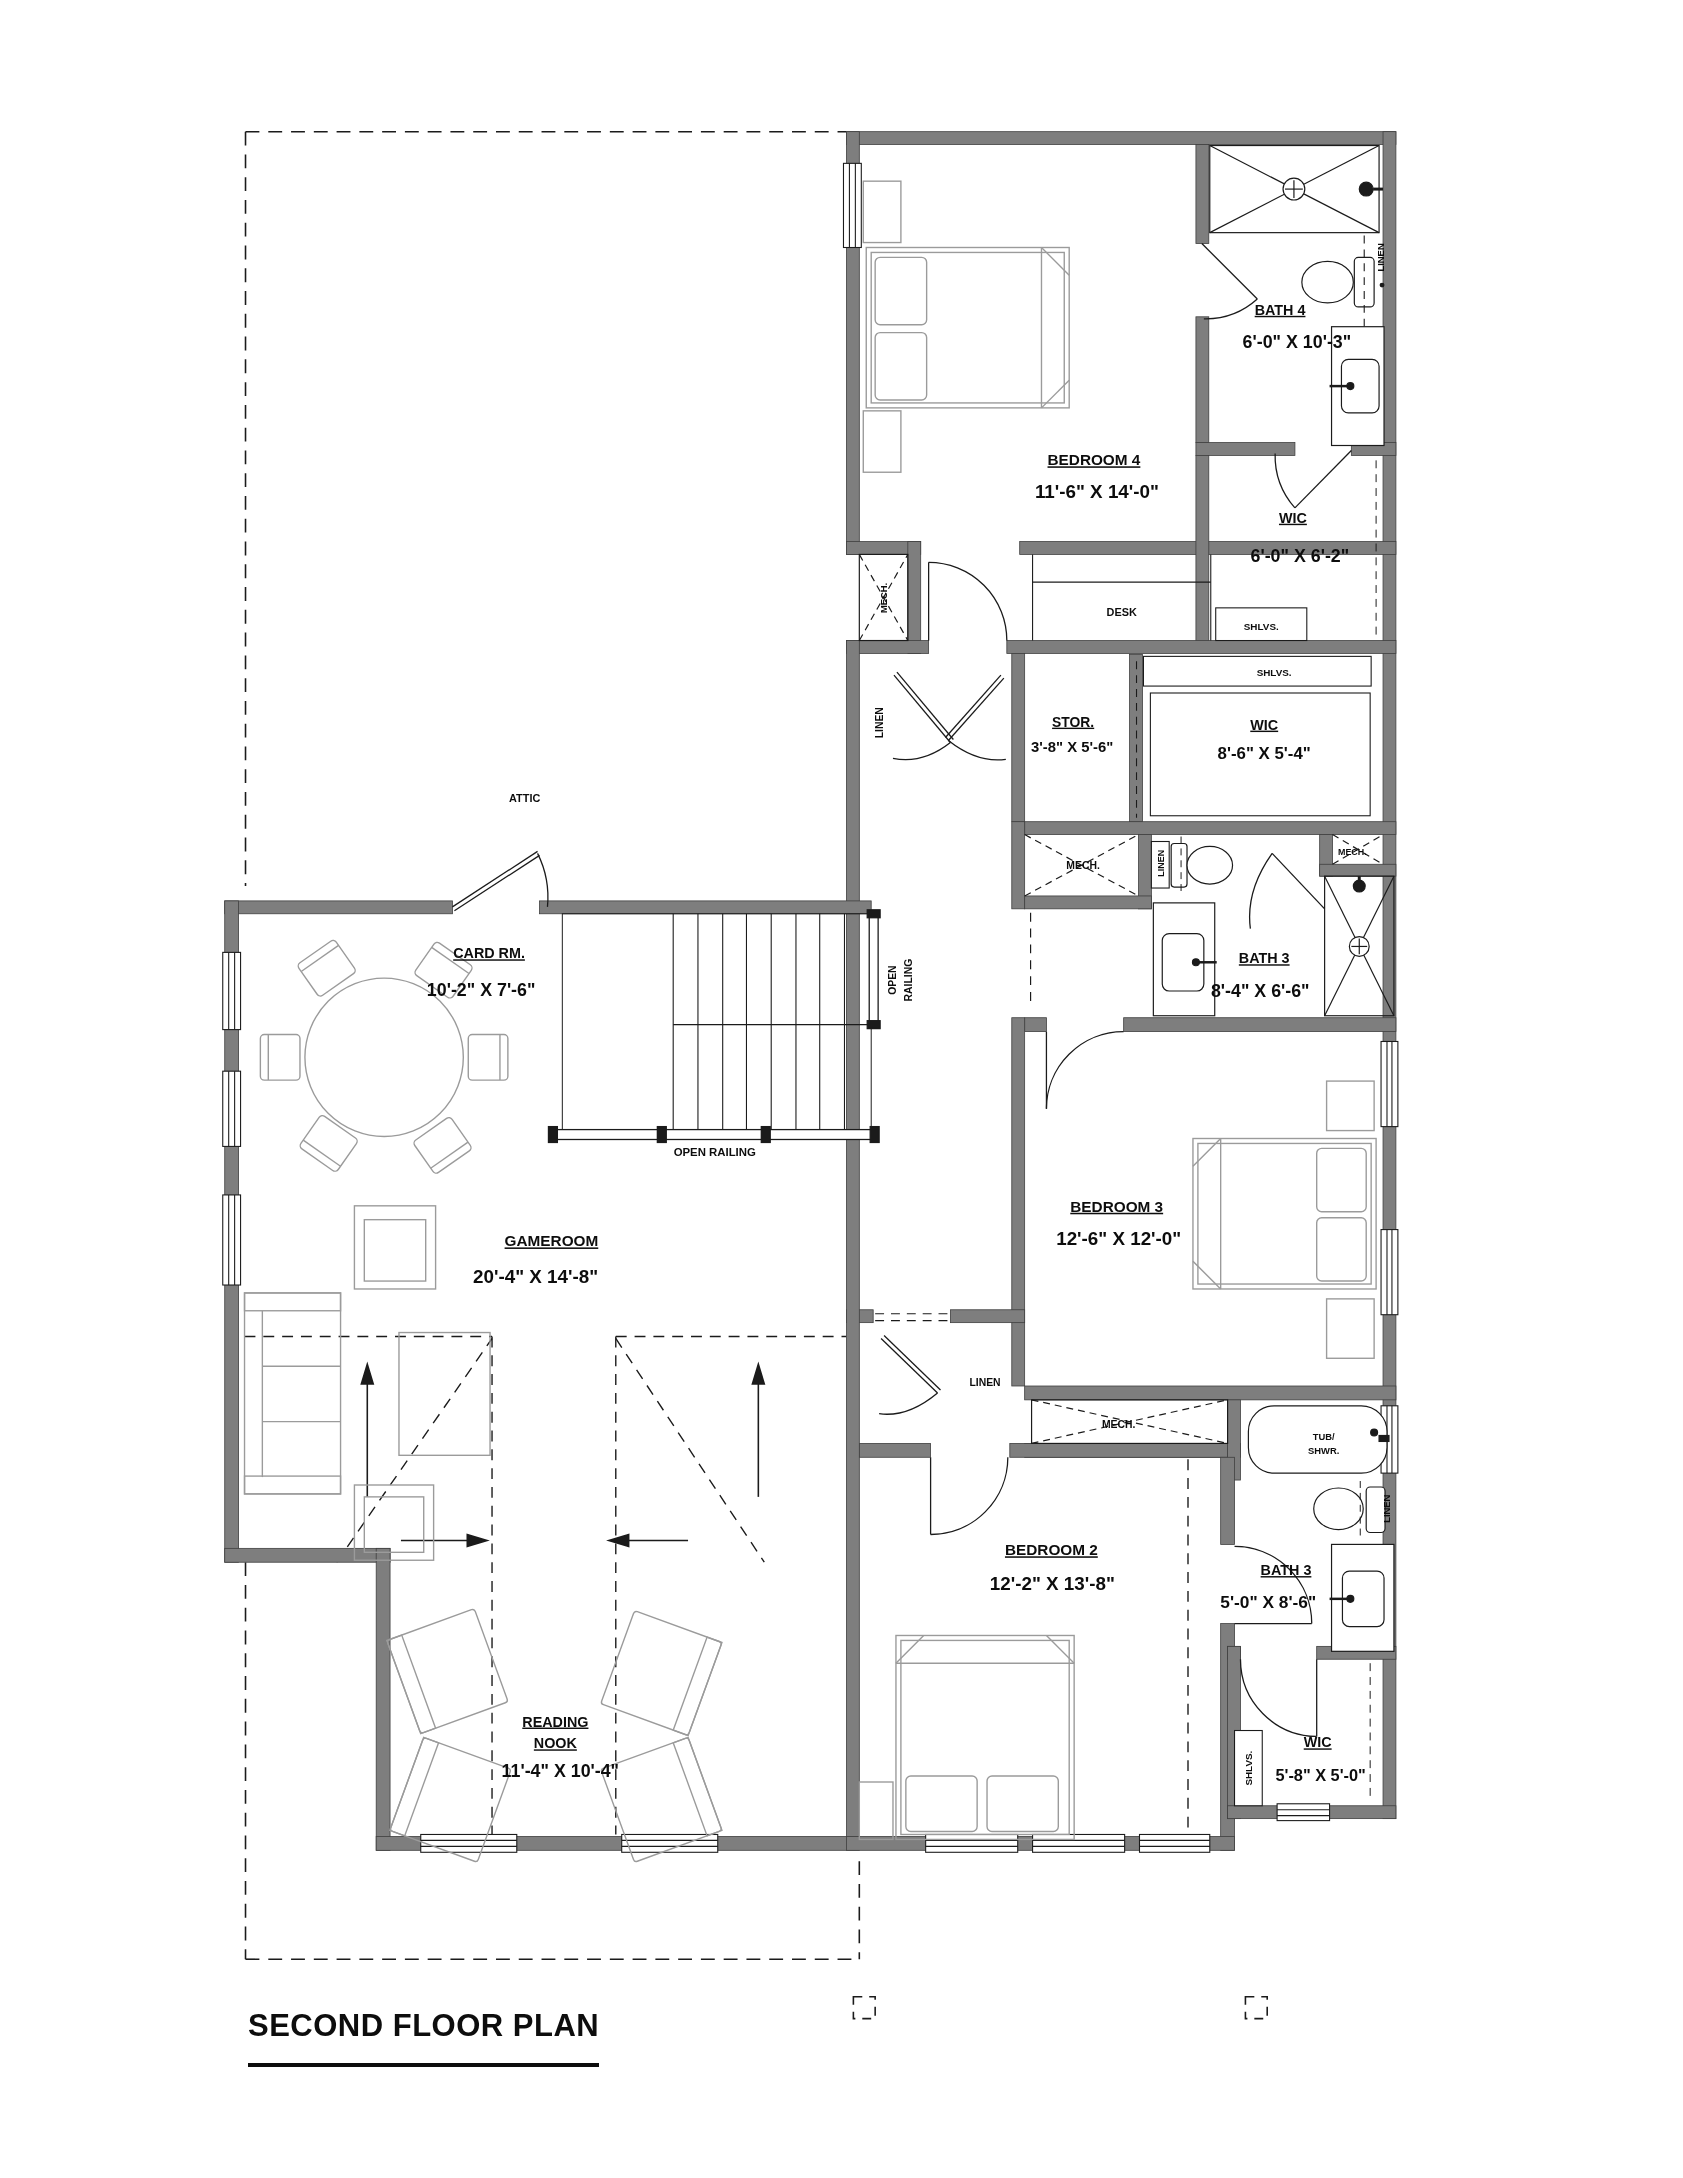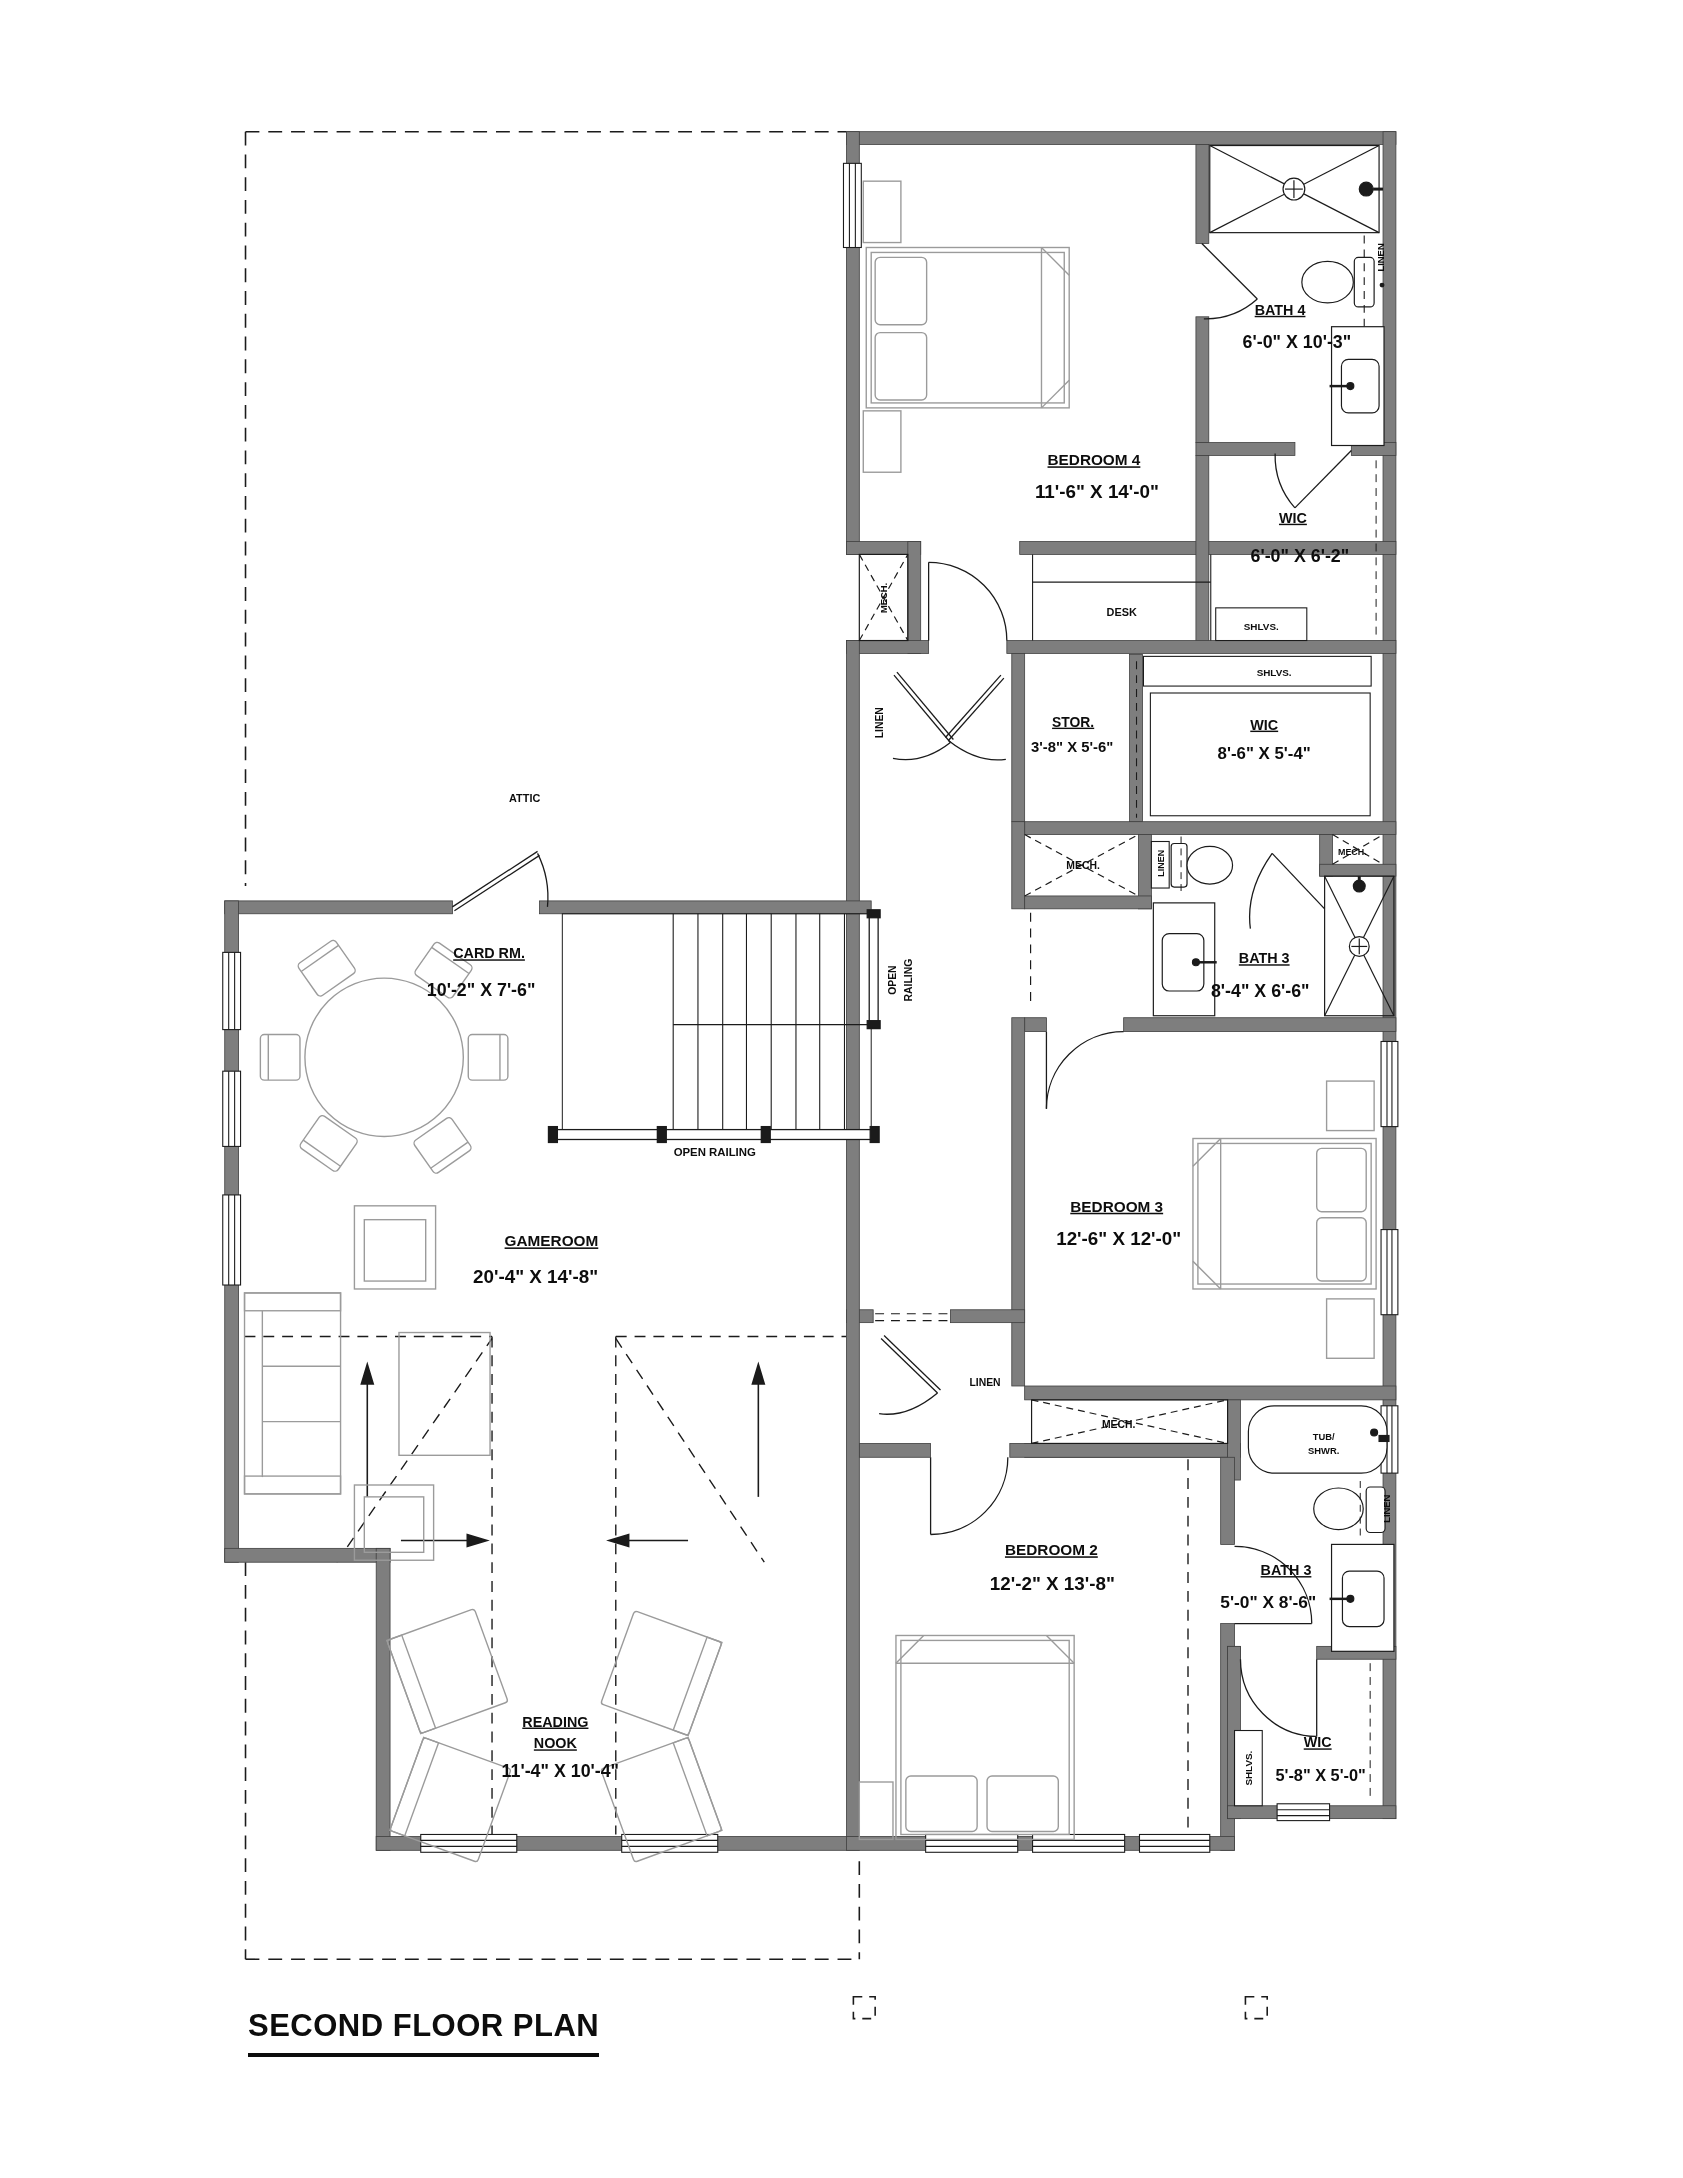--- a/index.html
+++ b/index.html
@@ -3,21 +3,21 @@
 <meta charset="utf-8">
 <style>
   html,body{margin:0;padding:0;background:#ffffff;}
   body{width:1683px;height:2178px;position:relative;font-family:"Liberation Sans",sans-serif;}
   #plan{position:absolute;left:0;top:0;}
   svg text{fill:#0d0d0d;font-family:"Liberation Sans",sans-serif;font-weight:bold;}
   .rname{text-decoration:underline;}
   #title{
     position:absolute;left:248px;top:2008px;
     font-size:31px;font-weight:bold;color:#0d0d0d;
-    border-bottom:4px solid #0d0d0d;padding-bottom:9px;letter-spacing:0.5px;
+    border-bottom:4px solid #0d0d0d;padding-bottom:19px;letter-spacing:0.5px;
   }
 </style>
 </head>
 <body>
 
 <div id="plan">
 <svg width="1683" height="2178" viewBox="0 0 1700 2200" xmlns="http://www.w3.org/2000/svg">
 
   <g stroke="#1b1b1b" stroke-width="1.6" stroke-dasharray="14 9" fill="none">
     <line x1="248" y1="133" x2="855" y2="133"></line>

